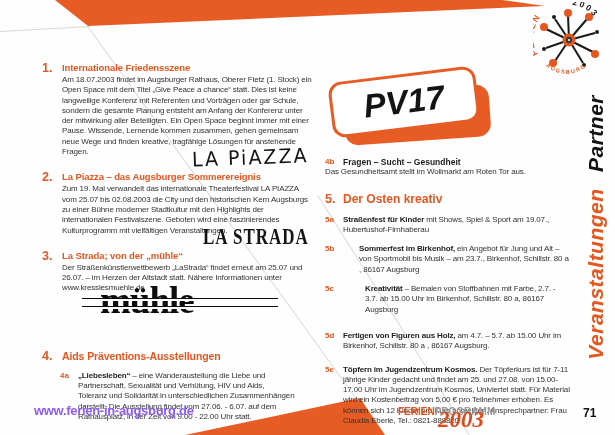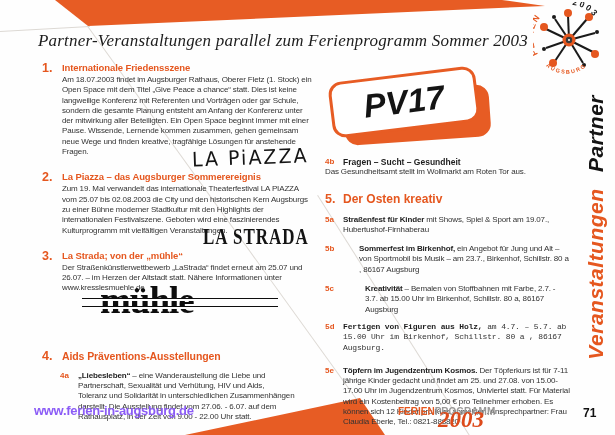--- a/index.html
+++ b/index.html
@@ -119,21 +119,20 @@
       <textPath href="#pF">FERIEN</textPath>
     </text>
     <text font-family="Liberation Sans, sans-serif" font-size="8.5" font-weight="bold" fill="#1a1a1a" letter-spacing="2">
       <textPath href="#pY">2003</textPath>
     </text>
     <text font-family="Liberation Sans, sans-serif" font-size="5.5" font-weight="bold" fill="#e5571f" letter-spacing="1.5">
       <textPath href="#pA">AUGSBURG</textPath>
     </text>
   </svg>
 
-  <div class="title">Partner-Veranstaltungen parallel zum Ferienprogramm Sommer 2003</div>
 
   <div class="pv-badge">
     <div class="pv-back"></div>
     <div class="pv-front">
       <span>PV17</span>
     </div>
   </div>
 
   <div class="col-left">
 
@@ -205,21 +204,21 @@
       </div>
     </div>
 
     <div class="sub-block" style="margin-top:9px;gap:22px;">
       <span class="sub-num">5c</span>
       <div class="sub-txt">
         <span class="lead">Kreativität</span><span> – Bemalen von Stoffbahnen mit Farbe, 2.7. - 3.7. ab 15.00 Uhr im Birkenhof, Schillstr. 80 a, 86167 Augsburg</span>
       </div>
     </div>
 
-    <div class="sub-block" style="margin-top:7px;font-family:Liberation Mono, monospace;">
+    <div class="sub-block" style="margin-top:16px;">
       <span class="sub-num">5d</span>
       <div class="sub-txt">
         <span class="lead">Fertigen von Figuren aus Holz,</span><span> am 4.7. – 5.7. ab 15.00 Uhr im Birkenhof, Schillstr. 80 a , 86167 Augsburg.</span>
       </div>
     </div>
 
     <div class="sub-block" style="margin-top:13px;">
       <span class="sub-num">5e</span>
       <div class="sub-txt">
         <span class="lead">Töpfern im Jugendzentrum Kosmos.</span><span> Der Töpferkurs ist für 7-11 jährige Kinder gedacht und findet am 25. und 27.08. von 15.00-17.00 Uhr im Jugendzentrum Kosmos, Univiertel statt. Für Material wird ein Kostenbeitrag von 5,00 € pro Teilnehmer erhoben. Es können sich 12 Kinder pro Kurs anmelden. Ansprechpartner: Frau Claudia Eberle, Tel.: 0821-888820</span>

